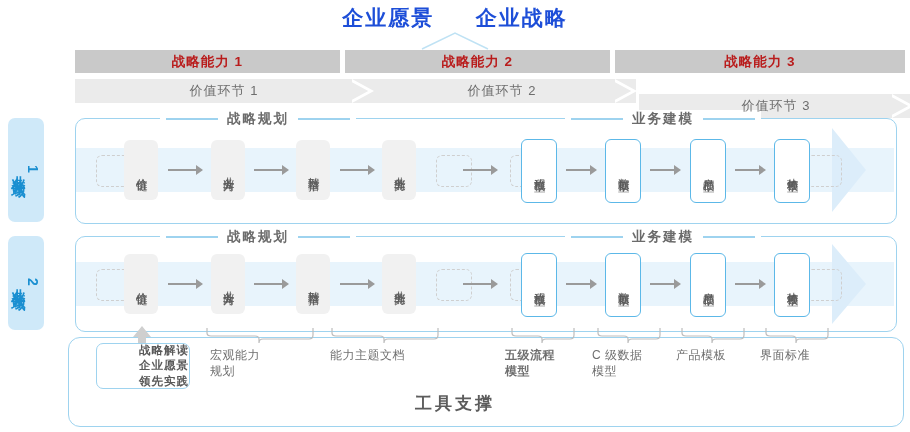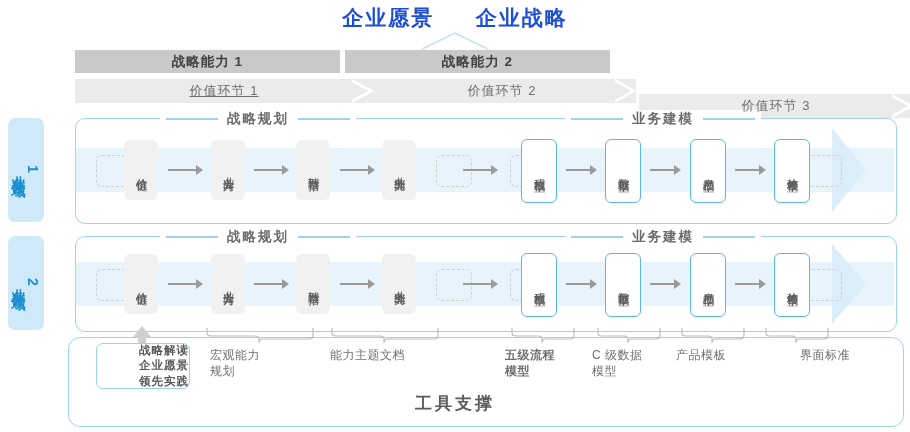--- a/index.html
+++ b/index.html
@@ -7,21 +7,21 @@
   #stage{position:relative;width:910px;height:432px;}
 
   
   .top-title{position:absolute;top:4px;left:0;width:910px;text-align:center;color:#1d4ed8;
              font-size:21px;font-weight:bold;letter-spacing:2px;}
   .top-title span{display:inline-block;}
   .tt-gap{width:26px;}
   .tent{position:absolute;left:420px;top:30px;width:70px;height:20px;}
 
   
-  .cap-bar{position:absolute;height:23px;background:#c9c9c9;color:#404040;font-size:13.5px;
+  .cap-bar{position:absolute;height:23px;background:#c9c9c9;color:#b91c1c;font-size:13.5px;
            font-weight:bold;display:flex;align-items:center;justify-content:center;letter-spacing:1px;}
   .val-bar{position:absolute;height:24px;background:#ebebeb;color:#6d6d6d;font-size:13px;
            display:flex;align-items:center;justify-content:center;letter-spacing:1px;}
   .val-bar .vtxt{position:relative;z-index:3;}
   .val-bar::after{content:"";position:absolute;right:-1px;top:0;width:22px;height:24px;
        background:#ffffff;clip-path:polygon(0 0,100% 50%,0 100%,0 86%,74% 50%,0 14%);z-index:2;}
 
   
   .domain-tag{position:absolute;width:36px;background:#cfe9f9;border-radius:7px;
       display:flex;align-items:center;justify-content:center;}
@@ -75,22 +75,25 @@
   <svg class="tent" viewBox="0 0 70 20">
     <path d="M2 19 L35 3 L68 19" fill="none" stroke="#bfe2f4" stroke-width="1.4"></path>
   </svg>
 
   <div class="cap-bar" style="left:75px;top:50px;width:265px;">
       <span>战略能力 1</span>
     </div>
   <div class="cap-bar" style="left:345px;top:50px;width:265px;">
       <span>战略能力 2</span>
     </div>
-
-  <div class="val-bar" style="left:75px;top:79px;width:298px;text-decoration:underline;">
+  <div class="cap-bar" style="left:615px;top:50px;width:290px;">
+      <span>战略能力 3</span>
+    </div>
+
+  <div class="val-bar" style="left:75px;top:79px;width:298px;">
       <span class="vtxt">价值环节 1</span>
     </div>
   <div class="val-bar" style="left:368px;top:79px;width:268px;">
       <span class="vtxt">价值环节 2</span>
     </div>
   <div class="val-bar" style="left:639px;top:94px;width:274px;">
       <span class="vtxt">价值环节 3</span>
     </div>
 
   <div class="domain-tag" style="left:8px;top:118px;height:104px;">
@@ -294,16 +297,16 @@
     </div>
   <div class="tlabel" style="left:505px;top:348px;width:78px;font-weight:bold;">
       <div>五级流程</div>
       <div>模型</div>
     </div>
   <div class="tlabel" style="left:592px;top:348px;width:78px;">
       <div>C 级数据</div>
       <div>模型</div>
     </div>
   <div class="tlabel" style="left:676px;top:348px;width:78px;">产品模板</div>
-  <div class="tlabel" style="left:800px;top:348px;width:78px;">界面标准</div>
+  <div class="tlabel" style="left:760px;top:348px;width:78px;">界面标准</div>
 
   <div class="tool-title" style="top:392px;">工具支撑</div>
 </div>
 
 </body></html>

